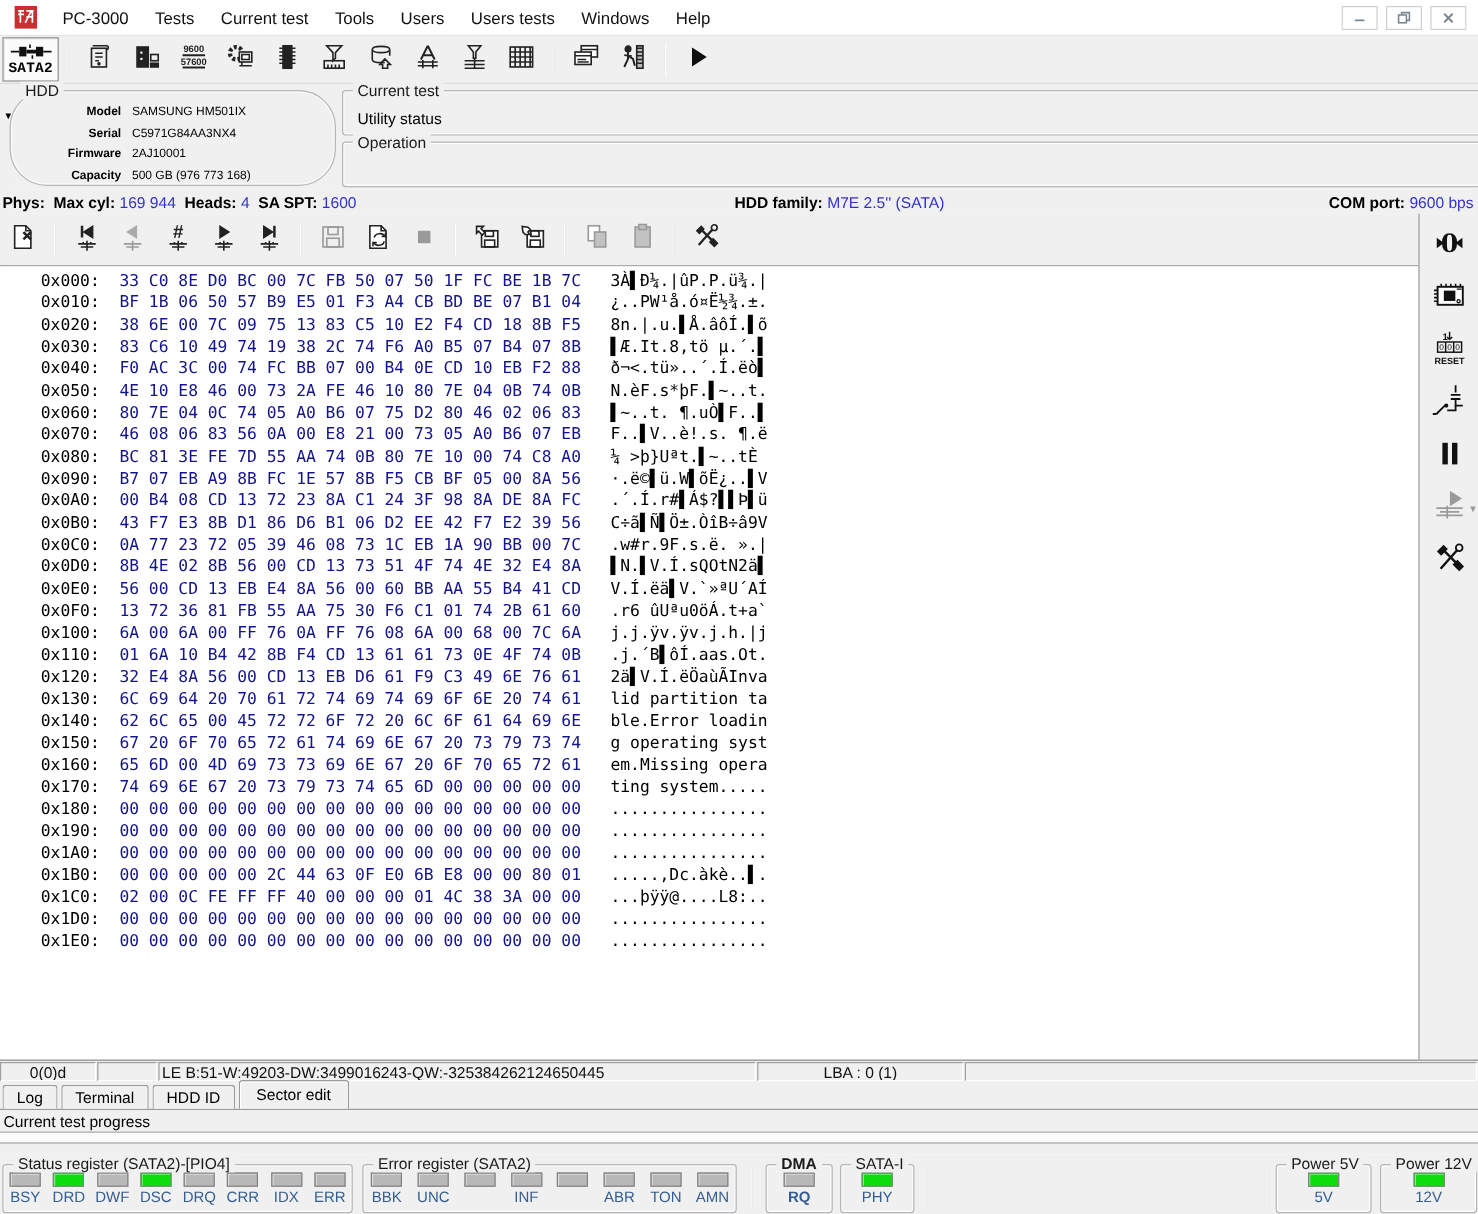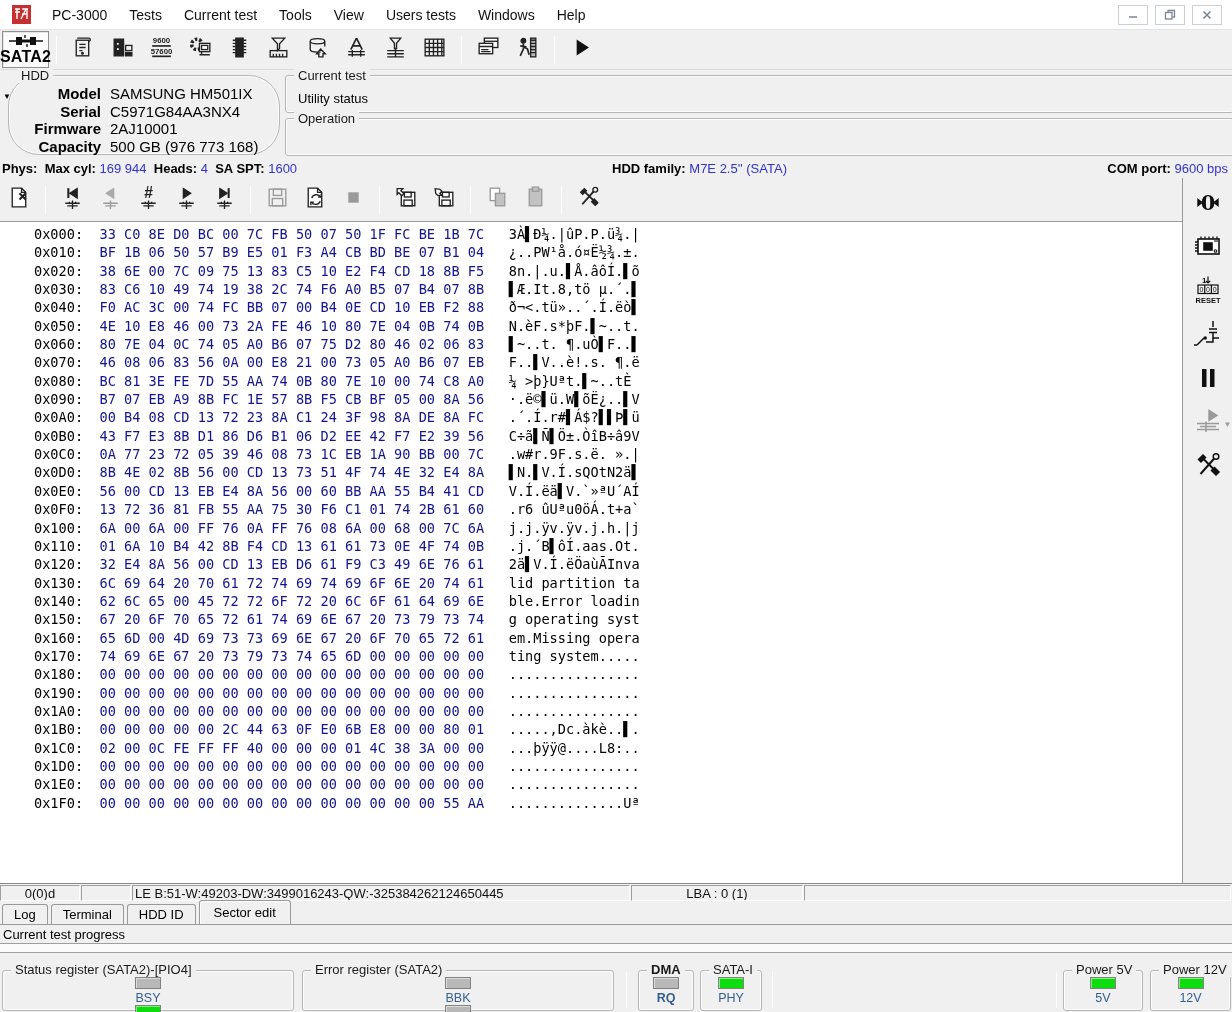--- a/index.html
+++ b/index.html
@@ -12,31 +12,31 @@
   .app-icon{width:19px;height:19px;margin:0 10px 0 12px;flex:0 0 auto;}
   .menu-item{padding:0 11px;font-size:14px;color:#111;line-height:30px;cursor:default;}
   .win-controls{margin-left:auto;display:flex;gap:7px;padding-right:10px;}
   .win-btn{width:30px;height:20px;border:1px solid #ccd0d4;display:flex;align-items:center;justify-content:center;color:#7a8691;background:#fff;}
   .win-btn svg{width:12px;height:12px;}
 
   
   .toolbar1{height:40px;background:#f0f0f0;display:flex;align-items:center;border-bottom:1px solid #dcdcdc;}
   .sata-btn{width:47px;height:37px;margin-left:2px;border:1px solid #8f8f8f;background:#fbfbfb;
     display:flex;flex-direction:column;align-items:center;justify-content:center;box-shadow:inset 1px 1px 0 #e6e6e6;}
-  .sata-label{font-size:16px;font-weight:bold;letter-spacing:.2px;}
+  .sata-label{font-size:12px;font-weight:bold;letter-spacing:.2px;font-family:Liberation Mono, monospace;}
   .tb-sep{width:1px;height:28px;background:#c4c4c4;border-right:1px solid #fff;margin:0 7px;flex:0 0 auto;}
   .tb-icon{width:39px;height:34px;display:flex;align-items:center;justify-content:center;flex:0 0 auto;}
   .tb-icon svg{width:27px;height:27px;}
 
   
   .panels{position:relative;height:88px;background:#f0f0f0;}
   .groupbox{position:absolute;border:1px solid #b6b6b6;border-radius:3px;box-shadow:inset 0 0 0 1px #fdfdfd;}
   .legend{position:absolute;top:-8px;left:8px;background:#f0f0f0;padding:0 4px;font-size:13px;color:#1a1a1a;white-space:nowrap;}
   #hdd-box{left:8px;top:5px;width:272px;height:80px;border-radius:31px;}
-  .hdd-grid{margin-top:9px;font-size:15px;line-height:17.5px;}
+  .hdd-grid{margin-top:9px;font-size:10px;line-height:17.5px;}
   .hdd-row{display:flex;}
   .hdd-lbl{width:92px;text-align:right;font-weight:bold;flex:0 0 auto;}
   .hdd-val{padding-left:9px;white-space:nowrap;}
   #ct-box{left:285px;top:5px;right:-2px;height:38px;}
   .ct-status{margin:15px 0 0 12px;font-size:13px;}
   #op-box{left:285px;top:48px;right:-2px;height:38px;}
   .collapse-tri{position:absolute;left:3px;top:22px;font-size:8px;color:#000;}
 
   
   .phys-row{height:20px;background:#f0f0f0;font-size:13px;display:flex;align-items:center;position:relative;}
@@ -81,21 +81,21 @@
 
   
   #progress-section{position:absolute;left:0;top:925px;width:1232px;height:37px;background:#f0f0f0;}
   .progress-label{font-size:13px;padding:2px 0 0 3px;height:19px;border-bottom:1px solid #9f9f9f;}
   .progress-track{height:9px;background:#fbfbfb;border-bottom:1px solid #9f9f9f;}
 
   
   #registers{position:absolute;left:0;top:962px;width:1232px;height:50px;background:#f0f0f0;}
   .ledgroup{position:absolute;top:8px;height:41px;border:1px solid #b6b6b6;border-radius:3px;box-shadow:inset 0 0 0 1px #fdfdfd;}
   .ledgroup .legend{top:-9px;background:#f0f0f0;}
-  .led-row{display:flex;justify-content:space-around;padding-top:6px;height:100%;flex-direction:column;}
+  .led-row{display:flex;justify-content:space-around;padding-top:6px;height:100%;}
   .led-item{display:flex;flex-direction:column;align-items:center;flex:1;}
   .led{width:26px;height:12px;border:1px solid #828282;background:#b8b8b8;box-shadow:inset 1px 1px 0 rgba(255,255,255,.5);}
   .led.on{background:#0ddd0d;}
   .led-label{font-size:12.5px;color:#345e92;margin-top:2px;white-space:nowrap;}
   .bvsep{position:absolute;top:10px;width:1px;height:36px;background:#c4c4c4;border-right:1px solid #fff;}
 </style>
 </head>
 <body>
 
 <div class="titlebar">
@@ -103,21 +103,21 @@
     <svg viewBox="0 0 19 19">
         <rect width="19" height="19" fill="#c63031"></rect>
       <path d="M3 4h5M3 7h5M5 4v10M9 14l5-10M10 4h6M10 9h5M15 4v10" stroke="#fff" stroke-width="1.4" fill="none"></path>
     </svg>
   </span>
   <div id="menu-items" style="display:flex;">
       <div class="menu-item">PC-3000</div>
       <div class="menu-item">Tests</div>
       <div class="menu-item">Current test</div>
       <div class="menu-item">Tools</div>
-      <div class="menu-item">View</div>
+      <div class="menu-item">Users</div>
       <div class="menu-item">Users tests</div>
       <div class="menu-item">Windows</div>
       <div class="menu-item">Help</div>
     </div>
   <div class="win-controls">
     <span class="win-btn">
       <svg viewBox="0 0 12 12">
           <path d="M2 8h8" stroke="#7a8691" stroke-width="1.5"></path>
         </svg>
       </span>
@@ -430,21 +430,20 @@
     <div class="hexrow"><span class="ha">0x150:  </span><span class="hx">67 20 6F 70 65 72 61 74 69 6E 67 20 73 79 73 74</span><span class="hs">   g operating syst</span></div>
     <div class="hexrow"><span class="ha">0x160:  </span><span class="hx">65 6D 00 4D 69 73 73 69 6E 67 20 6F 70 65 72 61</span><span class="hs">   em.Missing opera</span></div>
     <div class="hexrow"><span class="ha">0x170:  </span><span class="hx">74 69 6E 67 20 73 79 73 74 65 6D 00 00 00 00 00</span><span class="hs">   ting system.....</span></div>
     <div class="hexrow"><span class="ha">0x180:  </span><span class="hx">00 00 00 00 00 00 00 00 00 00 00 00 00 00 00 00</span><span class="hs">   ................</span></div>
     <div class="hexrow"><span class="ha">0x190:  </span><span class="hx">00 00 00 00 00 00 00 00 00 00 00 00 00 00 00 00</span><span class="hs">   ................</span></div>
     <div class="hexrow"><span class="ha">0x1A0:  </span><span class="hx">00 00 00 00 00 00 00 00 00 00 00 00 00 00 00 00</span><span class="hs">   ................</span></div>
     <div class="hexrow"><span class="ha">0x1B0:  </span><span class="hx">00 00 00 00 00 2C 44 63 0F E0 6B E8 00 00 80 01</span><span class="hs">   .....,Dc.àkè..▌.</span></div>
     <div class="hexrow"><span class="ha">0x1C0:  </span><span class="hx">02 00 0C FE FF FF 40 00 00 00 01 4C 38 3A 00 00</span><span class="hs">   ...þÿÿ@....L8:..</span></div>
     <div class="hexrow"><span class="ha">0x1D0:  </span><span class="hx">00 00 00 00 00 00 00 00 00 00 00 00 00 00 00 00</span><span class="hs">   ................</span></div>
     <div class="hexrow"><span class="ha">0x1E0:  </span><span class="hx">00 00 00 00 00 00 00 00 00 00 00 00 00 00 00 00</span><span class="hs">   ................</span></div>
-    <div class="hexrow"><span class="ha">0x1F0:  </span><span class="hx">00 00 00 00 00 00 00 00 00 00 00 00 00 00 55 AA</span><span class="hs">   ..............Uª</span></div>
   </div>
 
 <div id="side-strip">
     <div class="side-icon">
       <span><svg viewBox="0 0 32 32" fill="none" stroke="#111" stroke-width="1.4">
           <text x="16" y="24" font-size="21" font-weight="bold" text-anchor="middle" fill="#111" stroke="none" font-family="DejaVu Serif,serif">0</text>
           <path d="M6 13.5l4 3-4 3zM26 13.5l-4 3 4 3z" fill="#111"></path>
         </svg></span>
     </div>
     <div class="side-icon">

